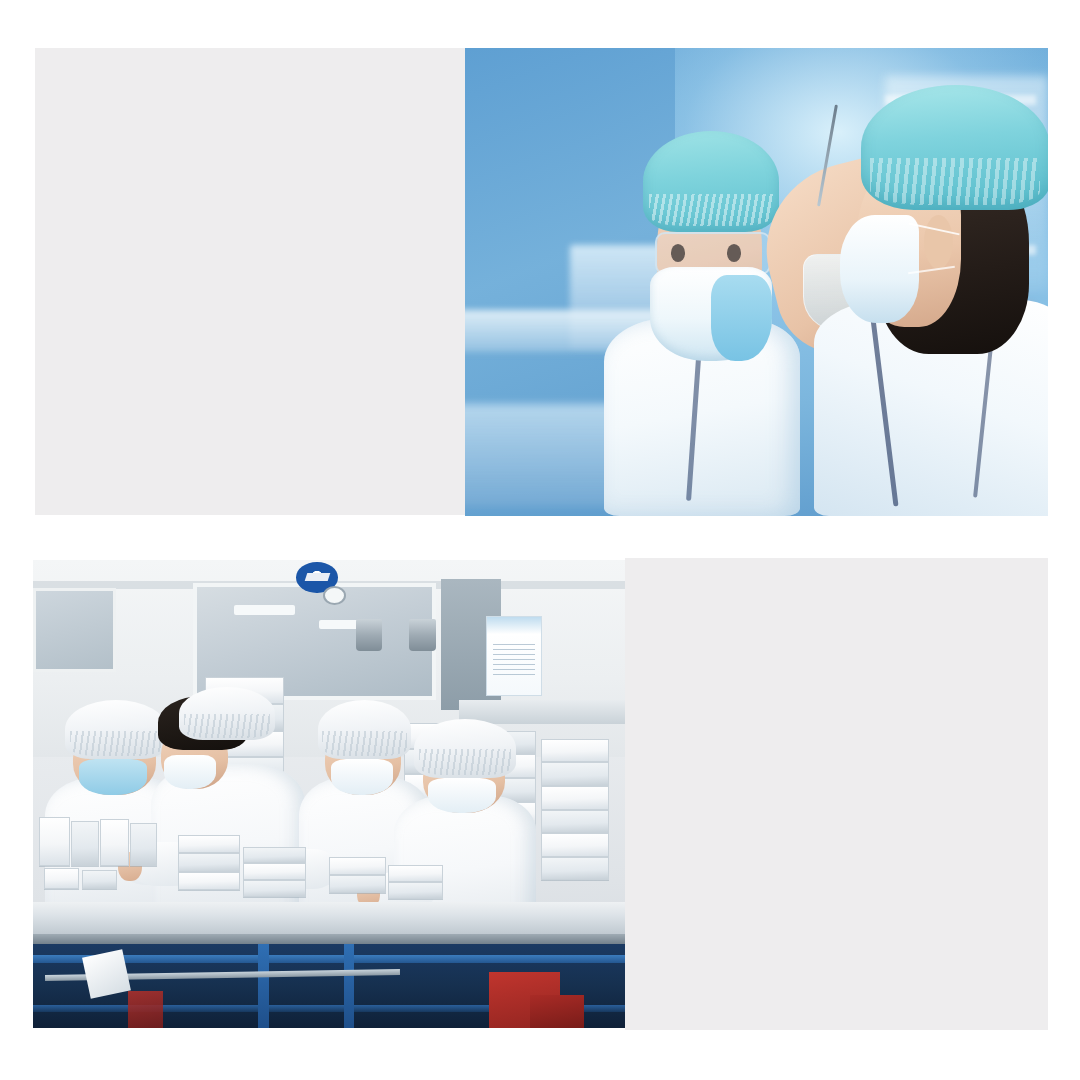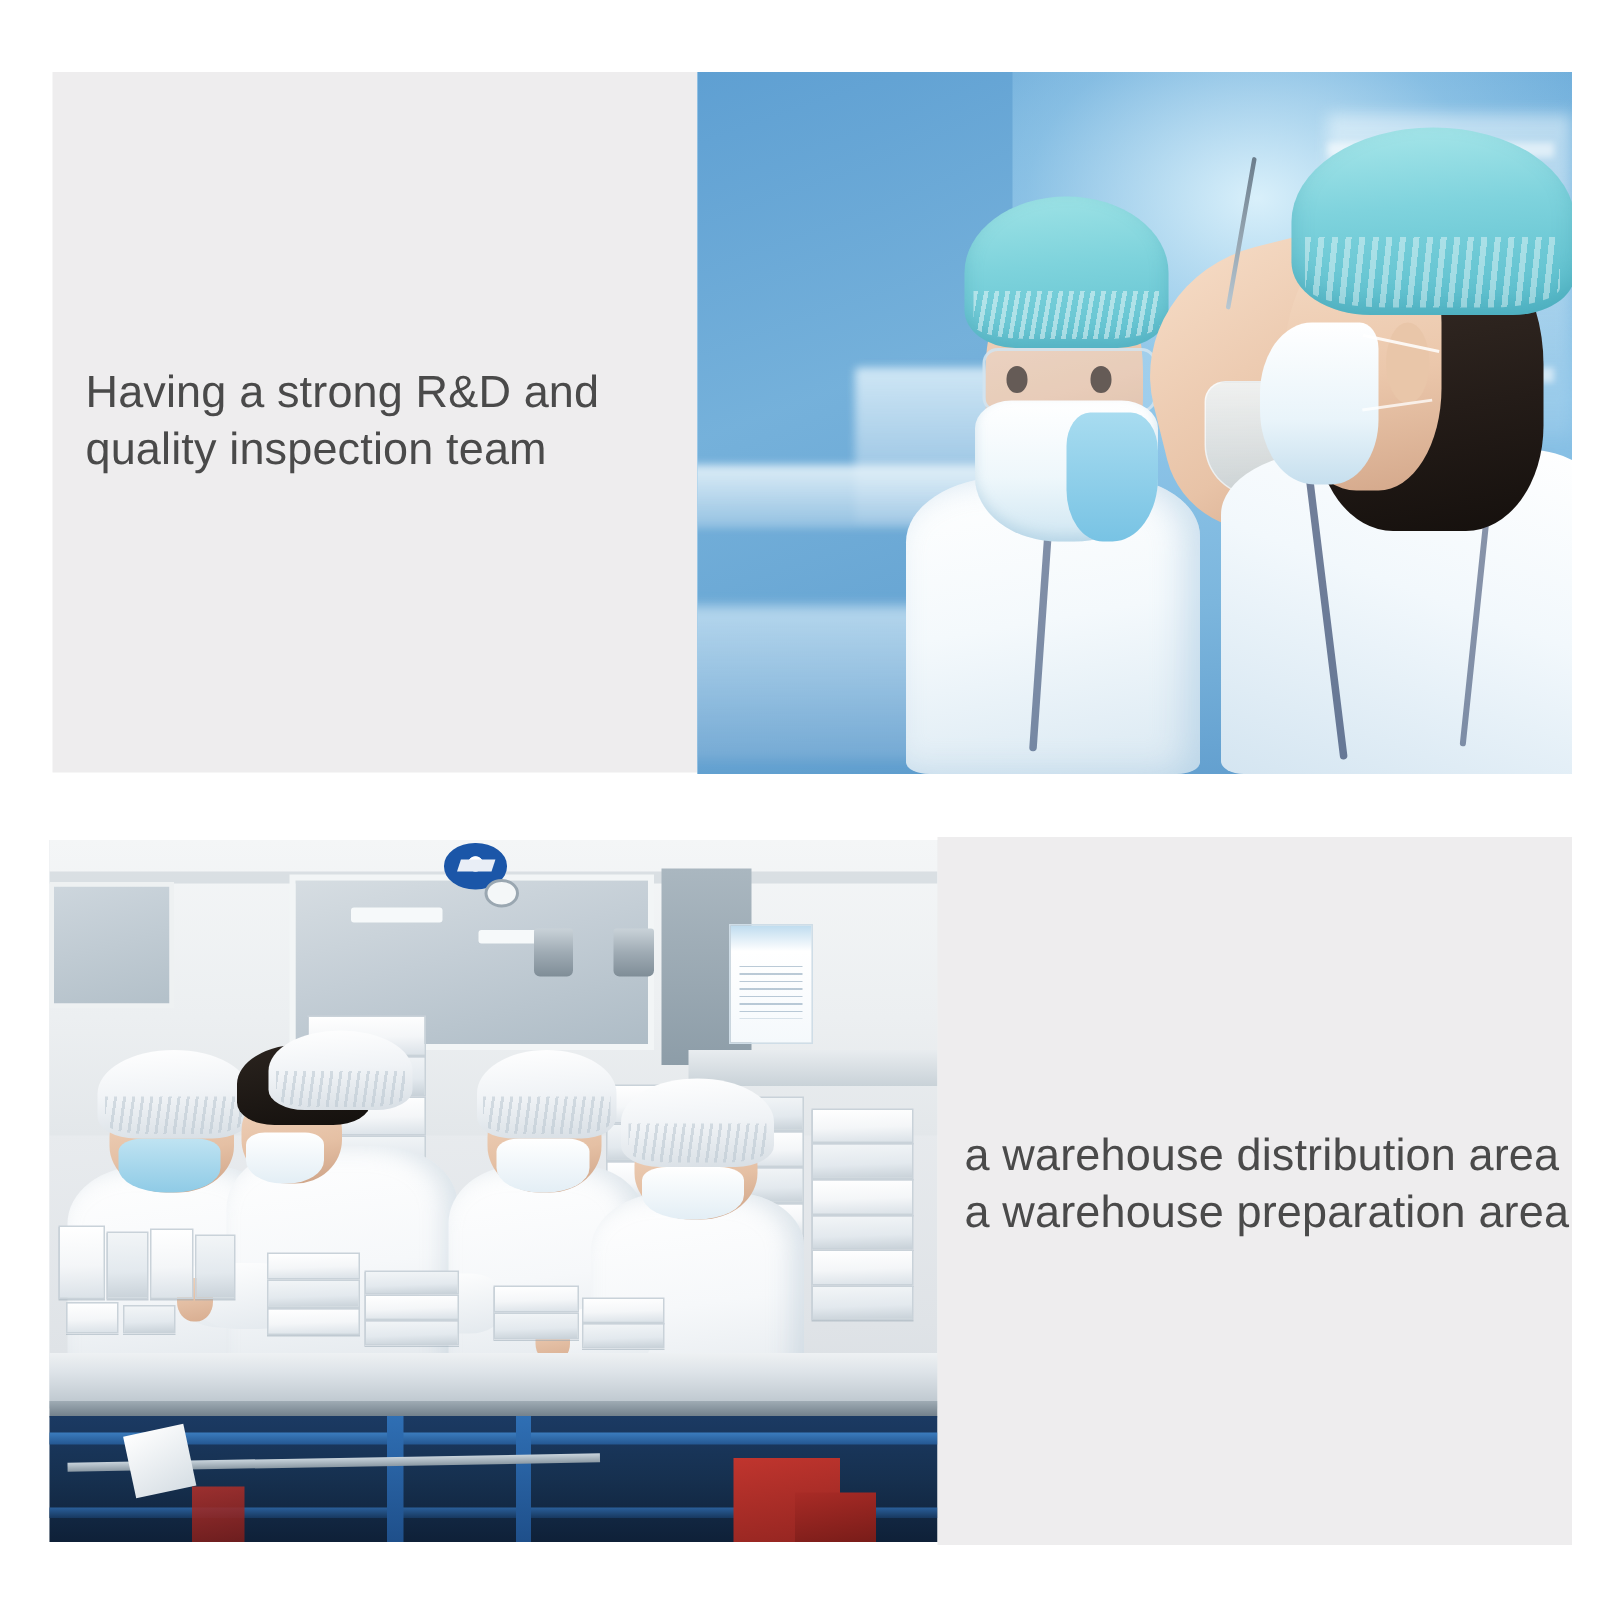--- a/index.html
+++ b/index.html
@@ -427,22 +427,20 @@
     border-radius: 45%;
   }
 </style>
 </head>
 <body>
 
 <div class="page">
 
   <div class="panel gray-panel" id="top-gray"></div>
 
-  <div class="caption" id="top-caption">Having a strong R&amp;D and
-quality inspection team</div>
 
   <div class="panel" id="top-photo">
     <div class="lab-scene">
       <div class="lab-bg"></div>
       <div class="lab-bg-left"></div>
       <div class="lab-shelf"></div>
       <div class="lab-shelf-bar" style="top:10%"></div>
       <div class="lab-shelf-bar" style="top:26%"></div>
       <div class="lab-shelf-bar" style="top:42%"></div>
       <div class="lab-equip"></div>
@@ -610,16 +608,14 @@
       <div class="wh-rail"></div>
       <div class="wh-paper-hang"></div>
       <div class="wh-red"></div>
       <div class="wh-red2"></div>
       <div class="wh-red3"></div>
     </div>
   </div>
 
   <div class="panel gray-panel" id="bottom-gray"></div>
 
-  <div class="caption" id="bottom-caption">a warehouse distribution area
-a warehouse preparation area</div>
 
 </div>
 
 </body></html>

